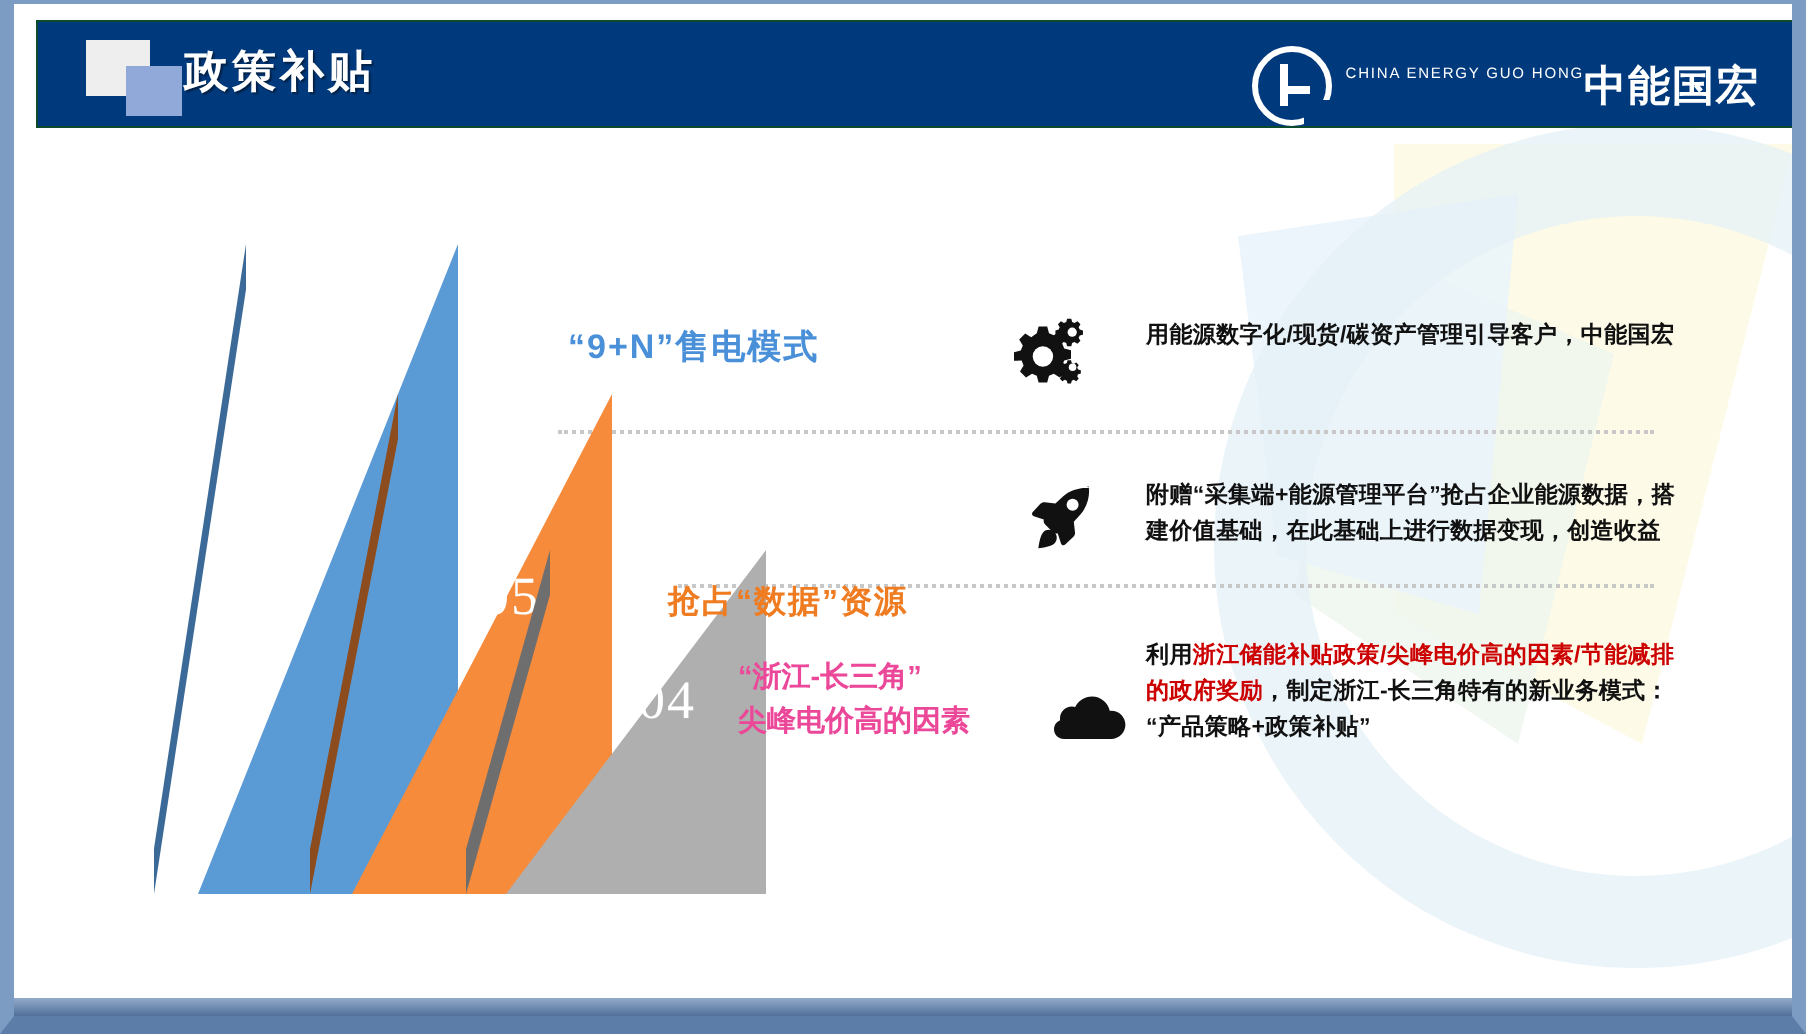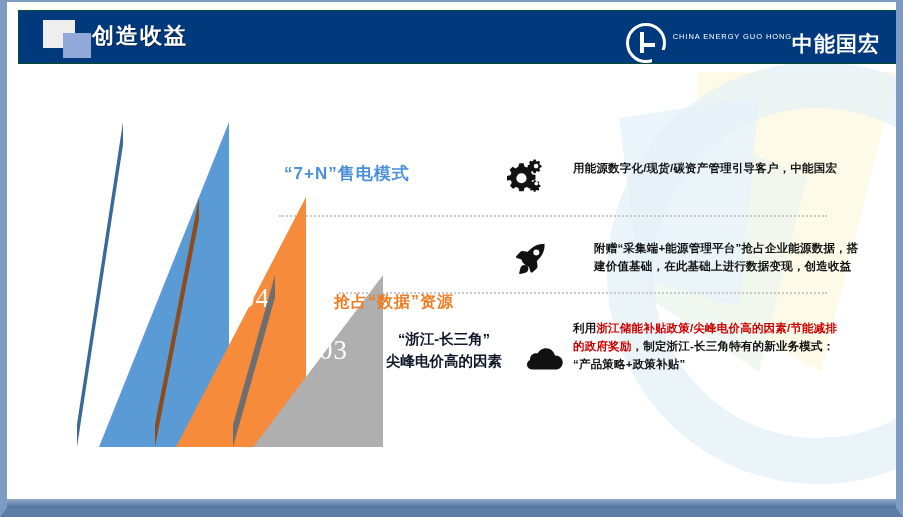--- a/index.html
+++ b/index.html
@@ -134,44 +134,44 @@
   .desc .hl{color:#cc0000;}
 
   #row1{left:0;top:0;}
   #row1 .headline{left:277px;top:161px;font-size:17px;color:#4a90d9;letter-spacing:1px;}
   #row1 .icon{left:496px;top:156px;}
   #row1 .desc{left:566px;top:158px;width:266px;}
 
   #row2{left:0;top:0;}
   #row2 .headline{left:327px;top:245px;font-size:16px;color:#f07c22;letter-spacing:1px;margin-top:44px;}
   #row2 .icon{left:506px;top:241px;}
-  #row2 .desc{left:566px;top:238px;width:266px;margin-left:21px;}
+  #row2 .desc{left:566px;top:238px;width:266px;}
 
   #row3{left:0;top:0;}
-  #row3 .headline{left:362px;top:327px;font-size:14.5px;color:#0f172a;text-align:center;
+  #row3 .headline{left:362px;top:327px;font-size:14.5px;color:#ec4899;text-align:left;
                   white-space:normal;width:150px;line-height:1.5;}
   #row3 .icon{left:520px;top:344px;}
   #row3 .desc{left:566px;top:318px;width:268px;}
 
   .ico-svg{display:block;}
 </style>
 </head>
 <body>
 
 <div id="slide">
 
   <div class="wm wm-wedge1"></div>
   <div class="wm wm-wedge2"></div>
   <div class="wm wm-wedge3"></div>
   <div class="wm wm-circle"></div>
 
   <div id="header">
     <div class="hdr-sq-a"></div>
     <div class="hdr-sq-b"></div>
-    <div class="title">创造收益</div>
+    <div class="title">政策补贴</div>
 
     <div id="logo">
       <span class="logo-mark">
           <i></i>
         </span>
       <span class="logo-txt">
         <span class="logo-en">CHINA ENERGY GUO HONG</span>
         <span class="logo-cn">中能国宏</span>
       </span>
     </div>
@@ -181,35 +181,35 @@
 
     <div class="tri" id="t1">
       <div class="side"></div>
       <div class="face"></div>
       <div class="num">01</div>
     </div>
 
     <div class="tri" id="t2">
       <div class="side"></div>
       <div class="face"></div>
-      <div class="num">04</div>
+      <div class="num">05</div>
     </div>
 
     <div class="tri" id="t3">
       <div class="side"></div>
       <div class="face"></div>
-      <div class="num">03</div>
+      <div class="num">04</div>
     </div>
   </div>
 
   <div class="sep" id="sep1"></div>
   <div class="sep" id="sep2"></div>
 
   <div class="row" id="row1">
-    <div class="headline">“7+N”售电模式</div>
+    <div class="headline">“9+N”售电模式</div>
     <div class="icon">
       <svg class="ico-svg" width="40" height="36" viewBox="0 0 40 36" fill="#111">
         <path d="M15.4 8.6l.9-3.4h4.3l.9 3.4 2.4 1 3-1.8 3 3-1.8 3 1 2.4 3.4.9v4.3l-3.4.9-1 2.4 1.8 3-3 3-3-1.8-2.4 1-.9 3.4h-4.3l-.9-3.4-2.4-1-3 1.8-3-3 1.8-3-1-2.4L4 22.4v-4.3l3.4-.9 1-2.4-1.8-3 3-3 3 1.8z"></path>
         <circle cx="18.45" cy="20.25" r="5.1" fill="#fff"></circle>
         <path d="M31.4 2.9l.6-2.2h2.8l.6 2.2 1.6.7 2-1.2 2 2-1.2 2 .7 1.6 2.2.6v2.8l-2.2.6-.7 1.6 1.2 2-2 2-2-1.2-1.6.7-.6 2.2h-2.8l-.6-2.2-1.6-.7-2 1.2-2-2 1.2-2-.7-1.6-2.2-.6V8.6l2.2-.6.7-1.6-1.2-2 2-2 2 1.2z" transform="translate(-2,-0.6) scale(0.74) translate(12,2)"></path>
         <circle cx="33.1" cy="8.1" r="2.3" fill="#fff"></circle>
         <path d="M31.4 2.9l.6-2.2h2.8l.6 2.2 1.6.7 2-1.2 2 2-1.2 2 .7 1.6 2.2.6v2.8l-2.2.6-.7 1.6 1.2 2-2 2-2-1.2-1.6.7-.6 2.2h-2.8l-.6-2.2-1.6-.7-2 1.2-2-2 1.2-2-.7-1.6-2.2-.6V8.6l2.2-.6.7-1.6-1.2-2 2-2 2 1.2z" transform="translate(3.5,20.5) scale(0.62) translate(12,2)"></path>
         <circle cx="33.3" cy="25.6" r="1.9" fill="#fff"></circle>
       </svg>
     </div>

